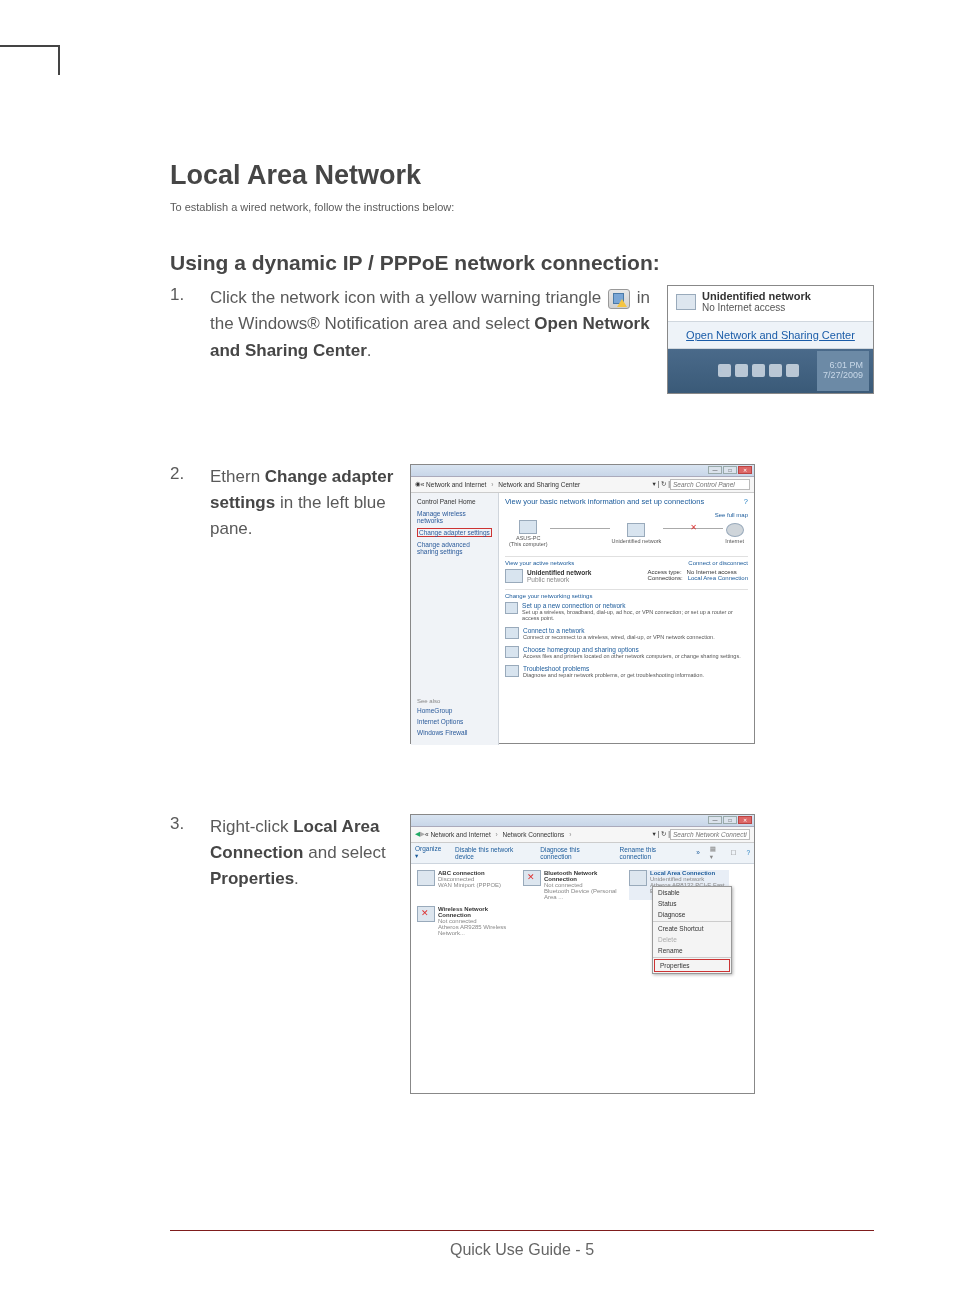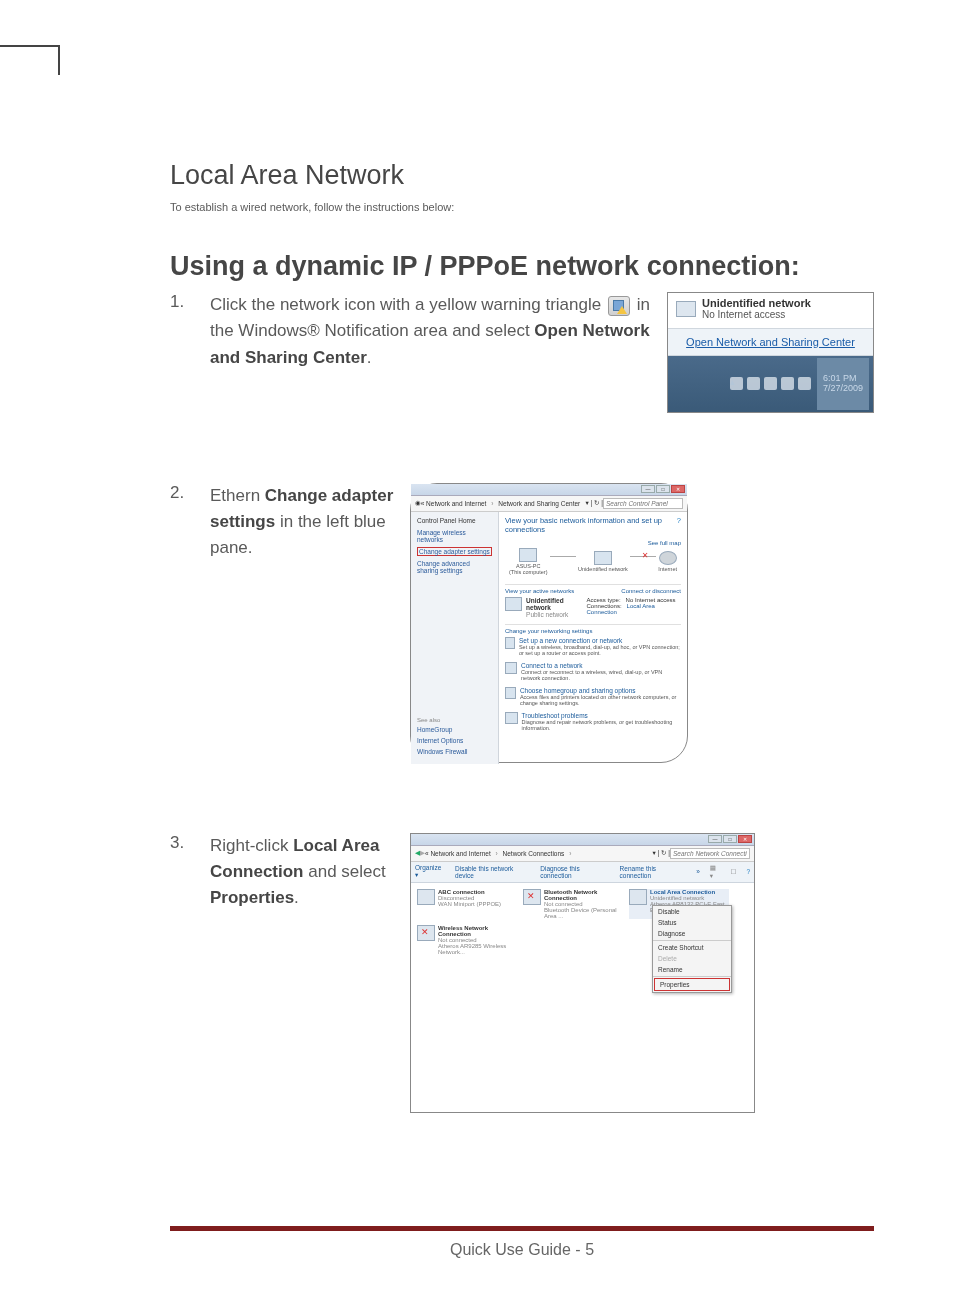--- a/index.html
+++ b/index.html
@@ -20,31 +20,31 @@
     position: absolute;
     top: 45px;
     left: 0;
     width: 60px;
     height: 30px;
     border-top: 2px solid #444;
     border-right: 2px solid #444;
   }
   h1 {
     font-size: 27px;
-    font-weight: 400;
+    font-weight: 700;
     color: #464646;
     margin-bottom: 10px;
   }
   .intro {
     font-size: 11px;
     color: #5a5a5a;
     margin-bottom: 38px;
   }
   h2 {
-    font-size: 27px;
+    font-size: 21px;
     font-weight: 700;
     color: #464646;
     margin-bottom: 10px;
   }
   .step {
     display: flex;
     align-items: flex-start;
     margin-bottom: 70px;
   }
   .step-num {
@@ -95,24 +95,24 @@
   .s1-h { padding: 6px 8px; border-bottom: 1px solid #ccc; display: flex; justify-content: space-between; align-items: flex-start; font-size: 11px; }
   .s1-refresh { color: #2a6496; font-size: 11px; }
   .s1-row { display: flex; align-items: center; padding: 4px 8px 8px 8px; }
   .s1-mon { width: 20px; height: 16px; background: #dde6ef; border: 1px solid #9ab; margin-right: 6px; }
   .s1-net-t { font-weight: 700; font-size: 11px; color: #333; }
   .s1-net-s { font-size: 10px; color: #555; }
   .s1-link { background: #eef3f8; border-top: 1px solid #d0d7de; border-bottom: 1px solid #d0d7de; text-align: center; padding: 7px 4px; }
   .s1-link a { color: #1a5ca8; text-decoration: underline; font-size: 11px; }
   .s1-tray { background: linear-gradient(#4a6a8a,#3a5a78); color: #c8d8e8; display: flex; align-items: center; justify-content: flex-end; padding: 2px 4px; font-size: 9px; }
   .s1-tray .ico { width: 13px; height: 13px; margin: 0 2px; display:inline-block; background:#cfd9e4; border-radius:2px; opacity:.85;}
-  .s1-clock { background: #6c8aa6; padding: 16px 6px; text-align: left; font-size: 9px; line-height: 1.1; margin-left: 4px;}
+  .s1-clock { background: #6c8aa6; padding: 10px 6px; text-align: right; font-size: 9px; line-height: 1.1; margin-left: 16px;}
 
   
-  .shot2 { width: 278px; height: 280px; font-size: 7px; border-radius: 27px; }
+  .shot2 { width: 345px; height: 280px; font-size: 7px; }
   .win-chrome { height: 12px; background: linear-gradient(#d9e4f1,#c8d6e8); border-bottom:1px solid #aab; position:relative;}
   .win-btns { position:absolute; right:2px; top:1px; display:flex; gap:1px;}
   .win-btns span { width:14px; height:8px; background:#dbe3ec; border:1px solid #9aa; font-size:5px; text-align:center; line-height:7px;}
   .win-btns span.close { background:#d66; border-color:#b44; color:#fff;}
   .addr { display:flex; align-items:center; padding:2px 4px; border-bottom:1px solid #ccc; background:#f6f6f6; font-size:6.5px;}
   .addr .crumb { flex:1; }
   .addr .sep { margin:0 3px; color:#888;}
   .addr input { font-size:6.5px; border:1px solid #bbb; width:80px; padding:1px 2px; color:#888; font-style:italic;}
   .s2-body { display:flex; height: calc(100% - 26px);}
   .s2-side { width: 88px; background:#f0f3f7; border-right:1px solid #d0d5dc; padding:5px 6px; font-size:6.5px; color:#2a5a9a; display:flex; flex-direction:column;}
@@ -157,21 +157,21 @@
   .ctx-menu .mi { padding:2px 5px; color:#333;}
   .ctx-menu .mi.dim { color:#aaa;}
   .ctx-menu .mi.prop { border:1px solid #c33; margin:1px;}
   .ctx-menu hr { border:0; border-top:1px solid #ccc; margin:1px 0;}
 
   .footer {
     position: absolute;
     bottom: 56px;
     left: 170px;
     right: 80px;
-    border-top: 5px solid #7f1d1d;
+    border-top: 1px solid #7f1d1d;
     text-align: center;
     padding-top: 10px;
     font-size: 16px;
     color: #666;
   }
 </style>
 </head>
 <body>
 
 <div class="corner-mark"></div>

